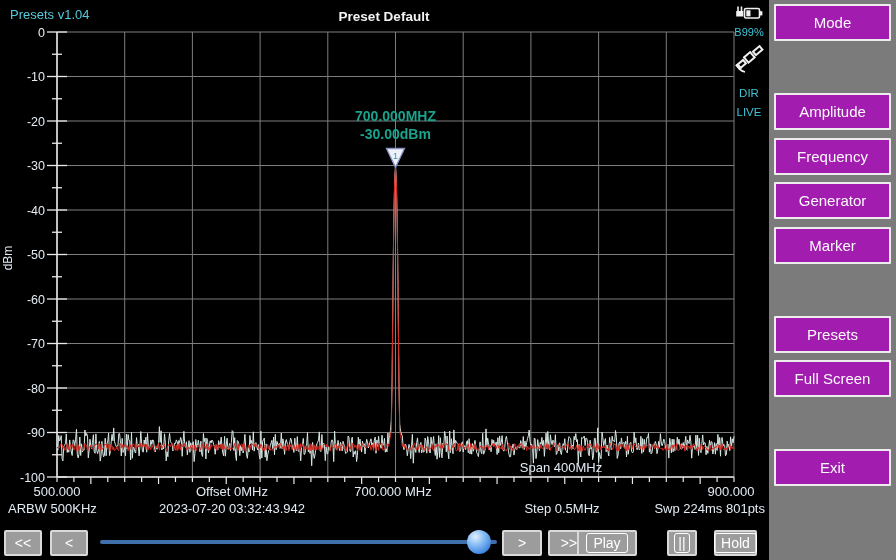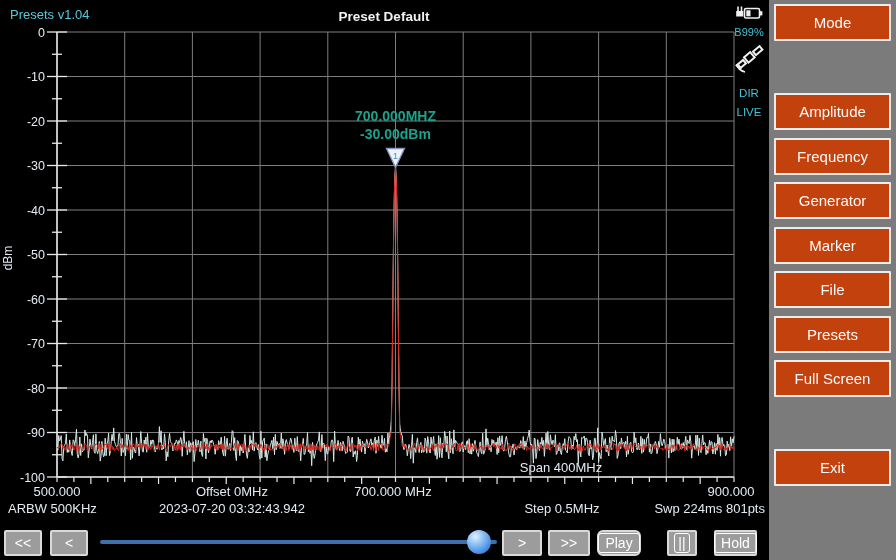--- a/index.html
+++ b/index.html
@@ -28,21 +28,21 @@
         font-size:14px;display:flex;align-items:center;justify-content:center;
         font-family:inherit;cursor:pointer;}
   .tbtn.framed .inner{border:1px solid #fff;border-radius:3px;padding:1px 6px;}
   .slider-track{position:absolute;left:100px;top:540px;width:397px;height:4px;
                 background:#3f6fa8;border-radius:2px;}
   .slider-thumb{position:absolute;left:467px;top:530px;width:24px;height:24px;border-radius:50%;
                 background:radial-gradient(circle at 35% 28%,#e2efff 0%,#8cc0f4 35%,#3e86e0 75%,#2a62b4 100%);}
   
   .menu-panel{position:absolute;left:769px;top:0;width:127px;height:560px;background:#7b7b7b;}
   .menu-btn{position:absolute;left:5px;width:117px;height:37px;box-sizing:border-box;
-            background:#c2410c;border:2px solid #ececec;border-radius:1px;color:#fafafa;
+            background:#a21caf;border:2px solid #ececec;border-radius:1px;color:#fafafa;
             font-size:15px;display:flex;align-items:center;justify-content:center;
             font-family:inherit;cursor:pointer;}
 </style>
 </head>
 <body>
 
 <div class="screen">
 
   <div class="app-title">Presets v1.04</div>
   <div class="preset-title">Preset Default</div>
@@ -197,35 +197,34 @@
   <div class="axis-label ctr" style="left:232px;top:501px;">2023-07-20 03:32:43.942</div>
   <div class="axis-label ctr" style="left:562px;top:501px;">Step 0.5MHz</div>
   <div class="axis-label rgt" style="left:765px;top:501px;">Swp 224ms  801pts</div>
 
   <button class="tbtn" style="left:4px;width:38px;">&lt;&lt;</button>
   <button class="tbtn" style="left:50px;width:38px;">&lt;</button>
   <div class="slider-track"></div>
   <div class="slider-thumb"></div>
   <button class="tbtn" style="left:502px;width:40px;">&gt;</button>
   <button class="tbtn" style="left:548px;width:42px;">&gt;&gt;</button>
-  <button class="tbtn framed" style="left:597px;width:44px;border-radius:6px;">
+  <button class="tbtn framed" style="left:577px;width:60px;">
       <span class="inner">Play</span>
     </button>
   <button class="tbtn framed" style="left:667px;width:30px;">
       <span class="inner" style="padding:1px 3px;">||</span>
     </button>
   <button class="tbtn framed" style="left:714px;width:43px;">
       <span class="inner">Hold</span>
     </button>
 
   <div class="menu-panel">
     <button class="menu-btn" style="top:4px;">Mode</button>
     <button class="menu-btn" style="top:93px;">Amplitude</button>
     <button class="menu-btn" style="top:138px;">Frequency</button>
     <button class="menu-btn" style="top:182px;">Generator</button>
     <button class="menu-btn" style="top:227px;">Marker</button>
-    <button class="menu-btn" style="top:271px;">File</button>
     <button class="menu-btn" style="top:316px;">Presets</button>
     <button class="menu-btn" style="top:360px;">Full Screen</button>
     <button class="menu-btn" style="top:449px;">Exit</button>
   </div>
 
 </div>
 
 </body></html>

